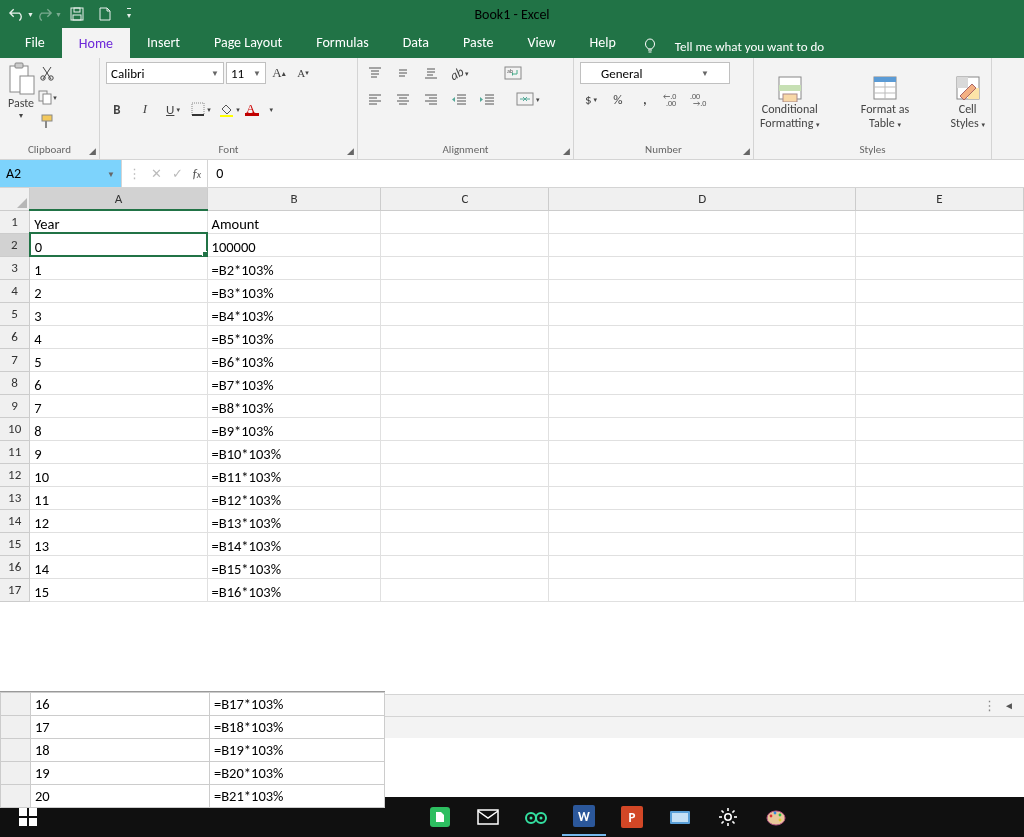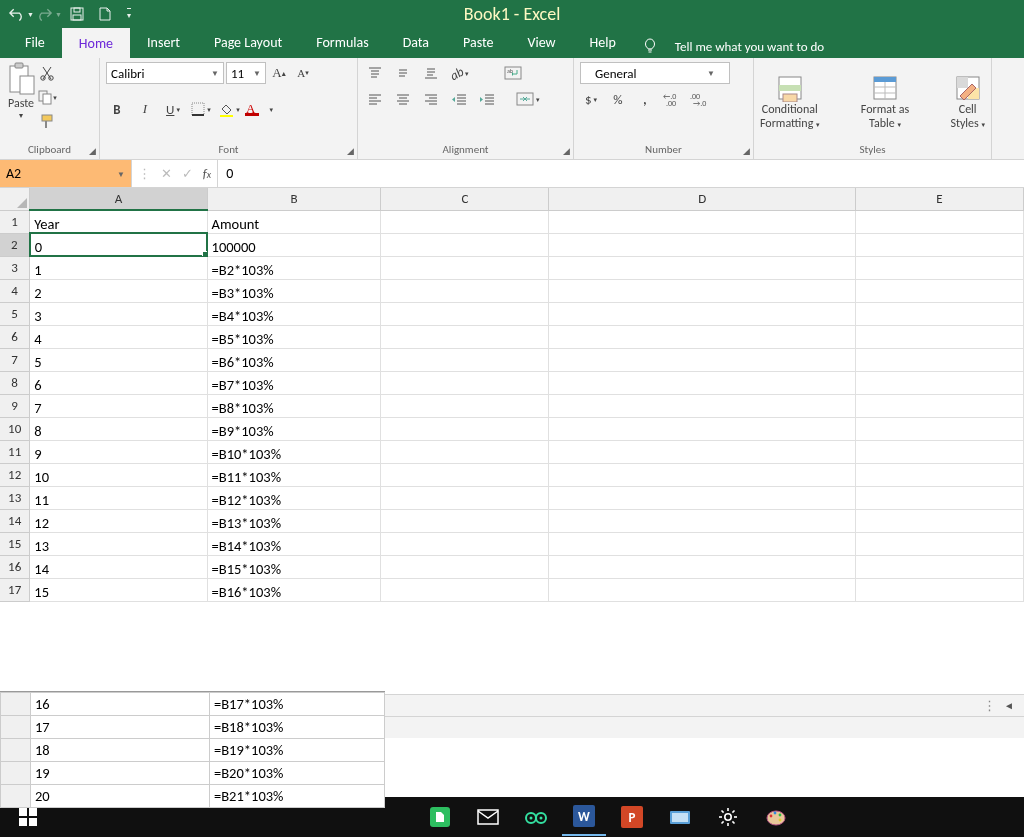--- a/index.html
+++ b/index.html
@@ -2,21 +2,21 @@
 <html><head>
 <meta charset="utf-8">
 <style>
   * { box-sizing: border-box; margin: 0; padding: 0; }
   body { font-family: "Segoe UI", Calibri, sans-serif; font-size: 13px; background: #fff; width: 1024px; height: 837px; overflow: hidden; position: relative; }
   
   
   .titlebar { background: #217346; height: 28px; display: flex; align-items: center; color: #fff; }
   .qat { display: flex; align-items: center; gap: 2px; padding-left: 8px; }
   .qat-btn { width: 26px; height: 24px; display: flex; align-items: center; justify-content: center; color: #fff; opacity: 0.9; }
-  .titletext { position: absolute; left: 50%; transform: translateX(-50%); color: #fef9c3; font-size: 18px; }
+  .titletext { position: absolute; left: 50%; transform: translateX(-50%); color: #000000; font-size: 14px; }
   
   
   .ribbontabs { background: #217346; height: 30px; display: flex; align-items: flex-end; padding-left: 8px; color: #fff; }
   .ribbontab { padding: 6px 16px; font-size: 14px; cursor: pointer; border: 1px solid transparent; }
   .ribbontab.active { background: #f3f3f3; color: #6d28d9; border-bottom: none; }
   .tellme { display: flex; align-items: center; gap: 18px; padding: 4px 10px; }
   
   
   .ribbon { background: #f3f3f3; border-bottom: 1px solid #d4d4d4; height: 102px; display: flex; }
   .group { border-right: 1px solid #d4d4d4; padding: 4px 6px 2px 6px; display: flex; flex-direction: column; justify-content: space-between; position: relative; }
@@ -26,25 +26,25 @@
   .vsplit { display:flex; flex-direction:column; align-items:center; justify-content:center; font-size:12px; color:#444; }
   .btnrow { display:flex; gap:2px; align-items:center; }
   .rbtn { min-width: 22px; height: 22px; display:flex; align-items:center; justify-content:center; color:#444; font-size:13px;}
   .rbtn svg { display:block;}
   
   .font-box, .size-box { background:#fff; border:1px solid #c0c0c0; height:22px; display:flex; align-items:center; padding: 0 4px; font-size:13px; }
   .font-box { width: 118px; justify-content: space-between;}
   .size-box { width: 40px; justify-content: space-between;}
   .dd-caret { font-size:8px; color:#666; }
   
-  .numfmt-box { background:#fff; border:1px solid #c0c0c0; height:22px; width:150px; display:flex; align-items:center; justify-content:space-between; padding:0 14px; font-size:13px;}
+  .numfmt-box { background:#fff; border:1px solid #c0c0c0; height:22px; width:150px; display:flex; align-items:center; justify-content:space-between; padding:0 20px; font-size:13px;}
   
   
   .fbar { height: 28px; border-bottom: 1px solid #d4d4d4; display:flex; align-items:stretch; background:#fff;}
-  .namebox { width: 132px; border-right: 1px solid #d4d4d4; display:flex; align-items:center; padding:0 6px; font-size:14px; background:#fdba74; justify-content:space-between;}
+  .namebox { width: 122px; border-right: 1px solid #d4d4d4; display:flex; align-items:center; padding:0 6px; font-size:14px; background:#7dd3fc; justify-content:space-between;}
   .fbar-btns { display:flex; align-items:center; border-right:1px solid #d4d4d4; padding:0 6px; gap:10px; color:#999;}
   .fbar-input { flex:1; padding:0 8px; display:flex; align-items:center; font-size:14px; }
   
   
   .gridwrap { position: relative; background:#fff; }
   table.grid { border-collapse: collapse; table-layout: fixed; }
   .corner { width: 30px; height: 22px; background: #f0f0f0; border: 1px solid #ccc; border-left:none; border-top:none;}
   .corner::after { content:''; position:absolute; }
   th.colh { background:#f0f0f0; border:1px solid #ccc; border-top:none; height:20px; font-weight: normal; color:#333; font-size:13px; text-align:center;}
   th.colh.sel { background:#d2d2d2; border-bottom:2px solid #217346;}

